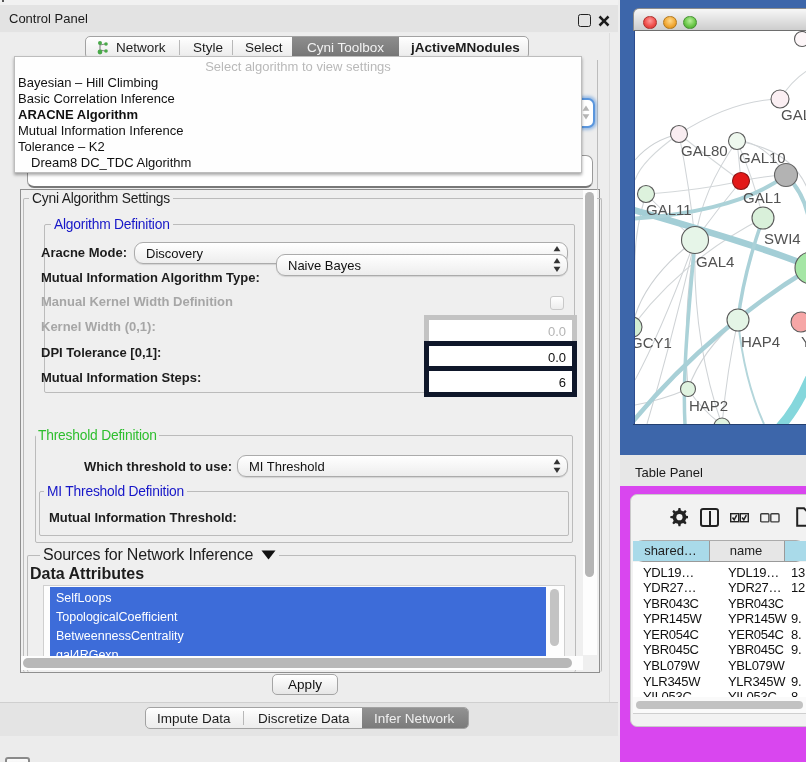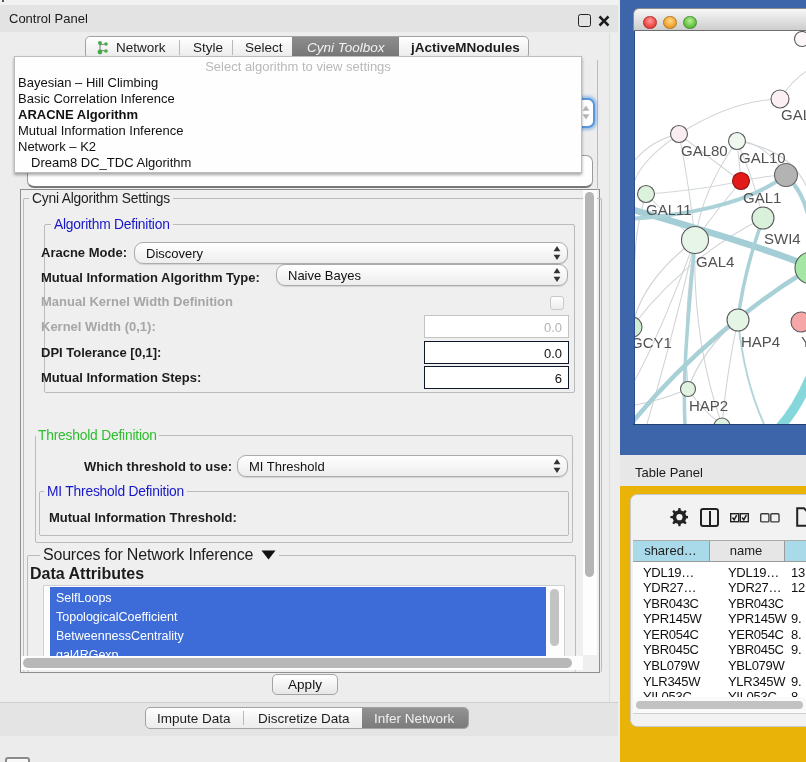--- a/index.html
+++ b/index.html
@@ -4,21 +4,21 @@
 <style>
 html,body{margin:0;padding:0;}
 body{width:806px;height:762px;overflow:hidden;font-family:"Liberation Sans",sans-serif;background:#ececec;}
 #stage{position:relative;width:806px;height:762px;overflow:hidden;background:#ececec;}
 .abs{position:absolute;}
 .lbl{font-size:13px;color:#1c1c1c;font-weight:bold;white-space:nowrap;}
 .dis{color:#a6a6a6;}
 .combo{position:absolute;border:1px solid #ababab;border-radius:9px;background:linear-gradient(#ffffff,#f7f7f7 45%,#ededed);box-shadow:0 1px 1px rgba(0,0,0,0.12);}
 .combo .ct{position:absolute;left:11px;top:50%;transform:translateY(-50%);font-size:13px;color:#111;white-space:nowrap;}
 .spin{position:absolute;right:6px;top:50%;transform:translateY(-50%);width:8px;height:15px;}
-.tf{position:absolute;background:#fff;border:1px solid #0f172a;font-size:13px;color:#111;text-align:right;}
+.tf{position:absolute;background:#fff;border:5px solid #0f172a;font-size:13px;color:#111;text-align:right;}
 .tf span{position:absolute;right:6px;top:50%;transform:translateY(-50%);}
 .grp{position:absolute;border:1px solid #bbbbbb;border-radius:2px;}
 .gt{position:absolute;top:-8px;left:6px;background:#efefef;padding:0 3px;font-size:13.8px;letter-spacing:-0.2px;white-space:nowrap;}
 </style>
 </head>
 <body>
 <div id="stage">
 
 <div class="abs" style="left:618px;top:0;width:188px;height:455px;background:#3d66aa;"></div>
 
@@ -31,21 +31,21 @@
 
 <div class="abs" style="left:578px;top:13.5px;width:11px;height:11px;border:1.8px solid #222;border-radius:2.5px;"></div>
 <svg class="abs" style="left:597px;top:13.5px;" width="14" height="14" viewBox="0 0 14 14">
       <path d="M1.6 3.4 L3.4 1.6 L7 5.2 L10.6 1.6 L12.4 3.4 L8.8 7 L12.4 10.6 L10.6 12.4 L7 8.8 L3.4 12.4 L1.6 10.6 L5.2 7 Z" fill="#1c1c1c"></path>
     </svg>
 
 <div class="abs" style="left:85px;top:36px;width:442px;height:21px;border:1px solid #a2a2a2;border-radius:5px;background:linear-gradient(#ffffff,#f4f4f4 50%,#ececec);overflow:hidden;">
   <div style="position:absolute;left:93px;top:3px;width:1px;height:15px;background:#b8b8b8;"></div>
   <div style="position:absolute;left:146px;top:3px;width:1px;height:15px;background:#b8b8b8;"></div>
   <div style="position:absolute;left:206px;top:0;width:107px;height:21px;background:linear-gradient(#8d8d8d,#757575);"></div>
-  <div style="position:absolute;left:221px;top:3px;font-size:13.5px;color:#f2f2f2;font-style:italic;">Cyni Toolbox</div>
+  <div style="position:absolute;left:221px;top:3px;font-size:13.5px;color:#f2f2f2;">Cyni Toolbox</div>
   <div style="position:absolute;left:30px;top:3px;font-size:13.5px;color:#1d1d1d;">Network</div>
   <div style="position:absolute;left:107px;top:3px;font-size:13.5px;color:#1d1d1d;">Style</div>
   <div style="position:absolute;left:159px;top:3px;font-size:13.5px;color:#1d1d1d;">Select</div>
   <div style="position:absolute;left:325px;top:3px;font-size:13.5px;color:#1d1d1d;font-weight:bold;">jActiveMNodules</div>
   <svg style="position:absolute;left:10px;top:3px;" width="14" height="15" viewBox="0 0 14 15">
     <path d="M4 3 L4 12 M4 5 L9 4 M4 10 L9 11" stroke="#8a8a8a" stroke-width="1.2" fill="none"></path>
     <circle cx="4" cy="3" r="2" fill="#49a949"></circle>
     <circle cx="4" cy="12" r="2.4" fill="#49a949"></circle>
     <circle cx="10" cy="4" r="1.8" fill="#49a949"></circle>
     <circle cx="10" cy="11" r="1.8" fill="#49a949"></circle>
@@ -63,21 +63,21 @@
 </div>
 <div class="lbl abs" style="left:41px;top:245px;">Aracne Mode:</div>
 <div class="combo" style="left:134px;top:242px;width:432px;height:20px;">
   <span class="ct">Discovery</span>
   <svg class="spin" viewBox="0 0 8 15">
         <path d="M4 0.5 L7.4 5.8 L0.6 5.8 Z" fill="#333"></path>
         <path d="M4 14.5 L7.4 9.2 L0.6 9.2 Z" fill="#333"></path>
       </svg>
 </div>
 <div class="lbl abs" style="left:41px;top:270px;">Mutual Information Algorithm Type:</div>
-<div class="combo" style="left:276px;top:264px;width:290px;height:20px;">
+<div class="combo" style="left:276px;top:254px;width:290px;height:20px;">
   <span class="ct">Naive Bayes</span>
   <svg class="spin" viewBox="0 0 8 15">
         <path d="M4 0.5 L7.4 5.8 L0.6 5.8 Z" fill="#333"></path>
         <path d="M4 14.5 L7.4 9.2 L0.6 9.2 Z" fill="#333"></path>
       </svg>
 </div>
 <div class="lbl abs dis" style="left:41px;top:294px;">Manual Kernel Width Definition</div>
 <div class="abs" style="left:550px;top:296px;width:12px;height:12px;border:1px solid #c9c9c9;border-radius:3px;background:linear-gradient(#ffffff,#ededed);"></div>
 <div class="lbl abs dis" style="left:41px;top:319px;font-weight:bold;">Kernel Width (0,1):</div>
 <div class="tf" style="left:424px;top:315px;width:143px;height:21px;border-color:#c3c3c3;color:#b4b4b4;">
@@ -137,21 +137,21 @@
         <path d="M4 14.5 L7.4 9.2 L0.6 9.2 Z" fill="#b5b5b5"></path>
       </svg>
 </div>
 
 <div class="abs" style="left:14px;top:56px;width:566px;height:115px;background:#fefefe;border:1px solid #bdbdbd;box-shadow:0 2px 3px rgba(0,0,0,0.35);font-size:13px;color:#111;">
   <div style="position:absolute;left:0;top:2px;width:100%;text-align:center;color:#b9b9b9;">Select algorithm to view settings</div>
   <div style="position:absolute;left:3px;top:18px;">Bayesian – Hill Climbing</div>
   <div style="position:absolute;left:3px;top:34px;">Basic Correlation Inference</div>
   <div style="position:absolute;left:3px;top:50px;font-weight:bold;">ARACNE Algorithm</div>
   <div style="position:absolute;left:3px;top:66px;">Mutual Information Inference</div>
-  <div style="position:absolute;left:3px;top:82px;">Network – K2</div>
+  <div style="position:absolute;left:3px;top:82px;">Tolerance – K2</div>
   <div style="position:absolute;left:3px;top:98px;margin-left:13px;">Dream8 DC_TDC Algorithm</div>
 </div>
 
 <div class="abs" style="left:272px;top:674px;width:64px;height:19px;border:1px solid #a5a5a5;border-radius:5px;background:linear-gradient(#ffffff,#f2f2f2 55%,#e6e6e6);text-align:center;font-size:13.5px;color:#111;line-height:19px;">Apply</div>
 <div class="abs" style="left:0;top:702px;width:618px;height:33px;background:#e4e4e4;border-top:1px solid #cfcfcf;"></div>
 <div class="abs" style="left:145px;top:707px;width:322px;height:20px;border:1px solid #a2a2a2;border-radius:5px;background:linear-gradient(#ffffff,#f4f4f4 50%,#ececec);overflow:hidden;">
   <div style="position:absolute;left:97px;top:3px;width:1px;height:14px;background:#b8b8b8;"></div>
   <div style="position:absolute;left:216px;top:0;width:106px;height:20px;background:linear-gradient(#929292,#7b7b7b);"></div>
   <div style="position:absolute;left:11px;top:2.5px;font-size:13.5px;color:#1d1d1d;">Impute Data</div>
   <div style="position:absolute;left:112px;top:2.5px;font-size:13.5px;color:#1d1d1d;">Discretize Data</div>
@@ -236,21 +236,21 @@
         <text x="739" y="347">HAP4</text>
         <text x="799" y="347">YJ</text>
         <text x="687" y="411">HAP2</text>
       </g>
     </svg>
   </div>
 
   <div style="position:absolute;left:12.5px;top:423.5px;width:174px;height:1.5px;background:#244070;"></div>
 </div>
 
-<div class="abs" style="left:620px;top:455px;width:186px;height:307px;background:#eab308;overflow:hidden;">
+<div class="abs" style="left:620px;top:455px;width:186px;height:307px;background:#d946ef;overflow:hidden;">
   <div style="position:absolute;left:0;top:0;width:186px;height:31px;background:#e7e7e7;"></div>
   <div style="position:absolute;left:15px;top:10px;font-size:13px;color:#1a1a1a;">Table Panel</div>
 
   <div style="position:absolute;left:10px;top:39px;width:200px;height:231px;background:#f2f2f2;border:1px solid #c9c9c9;border-radius:7px;"></div>
 
   <svg style="position:absolute;left:49px;top:53px;" width="19" height="19" viewBox="0 0 19 19">
     <path fill="#222" d="M9.5 0 L11.4 0 L11.9 2.5 a7.2 7.2 0 0 1 2.2 0.9 l2.1-1.4 L17.6 3.4 L16.2 5.5 a7.2 7.2 0 0 1 0.9 2.2 L19.6 8.2 L19.6 10.1 L17.1 10.6 a7.2 7.2 0 0 1 -0.9 2.2 l1.4 2.1 L16.2 16.3 L14.1 14.9 a7.2 7.2 0 0 1 -2.2 0.9 L11.4 18.3 L9.5 18.3 L9 15.8 a7.2 7.2 0 0 1 -2.2-0.9 l-2.1 1.4 L3.3 14.9 L4.7 12.8 a7.2 7.2 0 0 1 -0.9-2.2 L1.3 10.1 L1.3 8.2 L3.8 7.7 a7.2 7.2 0 0 1 0.9-2.2 L3.3 3.4 L4.7 2 L6.8 3.4 a7.2 7.2 0 0 1 2.2-0.9 Z"></path>
     <circle cx="10.45" cy="9.15" r="3.1" fill="#f2f2f2"></circle>
   </svg>
   <div style="position:absolute;left:80px;top:53px;width:15px;height:15px;border:2.5px solid #222;border-radius:3px;background:#f2f2f2;"></div>
@@ -262,21 +262,21 @@
     <path d="M12.1 4.5 L13.8 6.8 L16.3 2.2" stroke="#222" stroke-width="1.5" fill="none"></path>
   </svg>
   <svg style="position:absolute;left:140px;top:58px;" width="20" height="10" viewBox="0 0 20 10">
     <rect x="0.7" y="0.7" width="8.2" height="8.2" fill="none" stroke="#3c3c3c" stroke-width="1.4" rx="1"></rect>
     <rect x="10.8" y="0.7" width="8.2" height="8.2" fill="none" stroke="#3c3c3c" stroke-width="1.4" rx="1"></rect>
   </svg>
   <svg style="position:absolute;left:176px;top:52px;" width="12" height="20" viewBox="0 0 12 20">
     <path d="M1.2 1.2 L8 1.2 L11.5 5 L11.5 18.8 L1.2 18.8 Z" fill="#f2f2f2" stroke="#222" stroke-width="2"></path>
   </svg>
 
-  <div style="position:absolute;left:13px;top:84.5px;width:173px;height:22px;background:#e6e6e6;border-top:1px solid #ababab;border-bottom:1px solid #9a9a9a;box-sizing:border-box;">
+  <div style="position:absolute;left:13px;top:84.5px;width:173px;height:22px;background:#e6e6e6;border-top:1px solid #ababab;border-bottom:1px solid #9a9a9a;box-sizing:border-box;border-radius:10px;">
     <div style="position:absolute;left:0;top:0;width:75.5px;height:20px;background:#a9dae9;"></div>
     <div style="position:absolute;left:165px;top:0;width:8px;height:20px;background:#a9dae9;"></div>
     <div style="position:absolute;left:151px;top:0;width:22px;height:20px;background:#a9dae9;"></div>
     <div style="position:absolute;left:75.5px;top:0;width:1px;height:20px;background:#9a9a9a;"></div>
     <div style="position:absolute;left:150.5px;top:0;width:1px;height:20px;background:#9a9a9a;"></div>
     <div style="position:absolute;left:0;top:2.5px;width:75px;text-align:center;font-size:13px;color:#222;">shared…</div>
     <div style="position:absolute;left:76px;top:2.5px;width:74px;text-align:center;font-size:13px;color:#222;">name</div>
   </div>
 
   <div style="position:absolute;left:13px;top:106.5px;width:173px;height:136px;background:#ffffff;overflow:hidden;font-size:13px;letter-spacing:-0.3px;color:#111;">

